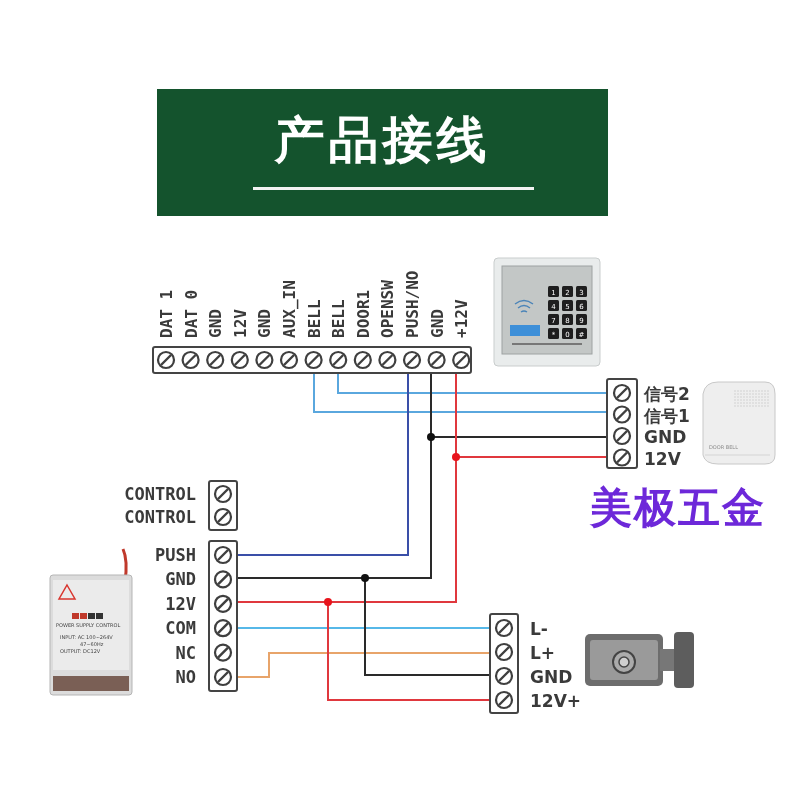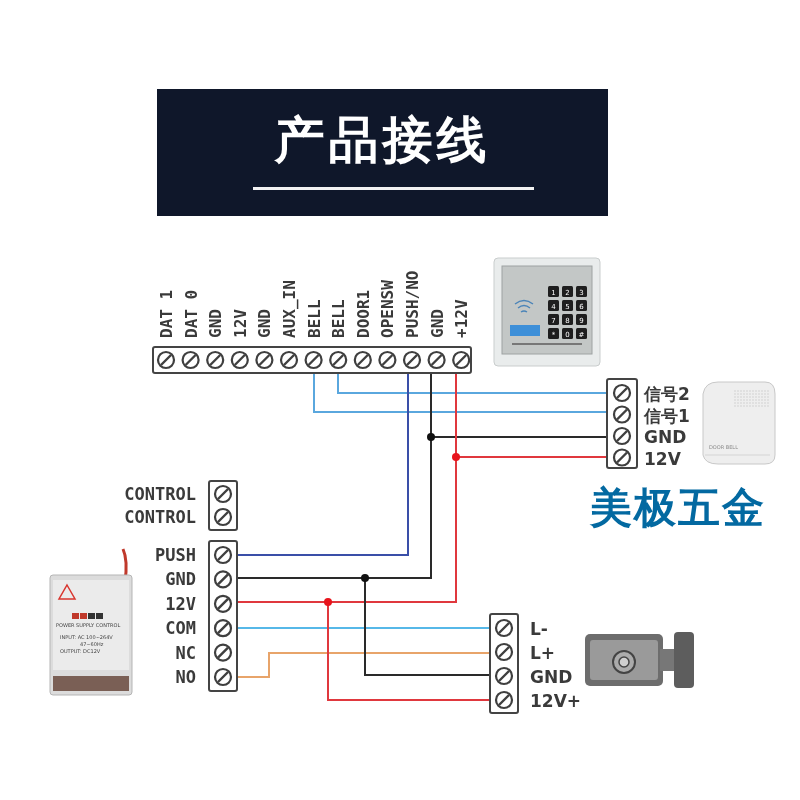--- a/index.html
+++ b/index.html
@@ -1,28 +1,28 @@
 <!DOCTYPE html>
 <html><head>
 <meta charset="utf-8">
 <style>
   html, body { margin:0; padding:0; background:#ffffff; }
   body { width:800px; height:800px; position:relative; overflow:hidden;
          font-family:"DejaVu Sans", sans-serif; }
   #banner { position:absolute; left:157px; top:89px; width:451px; height:127px;
-            background:#0f172a; }
+            background:#14532d; }
   #banner-title { position:absolute; left:0; right:0; top:18px; text-align:center;
                   color:#ffffff; font-size:50px; font-weight:bold; letter-spacing:4px;
                   font-family:"DejaVu Sans", sans-serif; }
   #banner-underline { position:absolute; left:96px; width:281px; top:98px; height:3px; background:#f2f2f2; }
   svg { position:absolute; left:0; top:0; }
   .lbl { font-family:"DejaVu Sans Mono", monospace; font-weight:bold; fill:#3a3a3a; }
   .lbl-s { font-family:"DejaVu Sans", sans-serif; font-weight:bold; fill:#3a3a3a; }
   #watermark { position:absolute; left:590px; top:480px; font-size:42px; font-weight:bold;
-               color:#0369a1; letter-spacing:2px; font-family:Liberation Serif, serif; }
+               color:#6d28d9; letter-spacing:2px; font-family:Liberation Serif, serif; }
 </style>
 </head>
 <body>
 
 <div id="banner">
   <div id="banner-title">产品接线</div>
   <div id="banner-underline"></div>
 </div>
 
 <svg width="800" height="800" viewBox="0 0 800 800">

